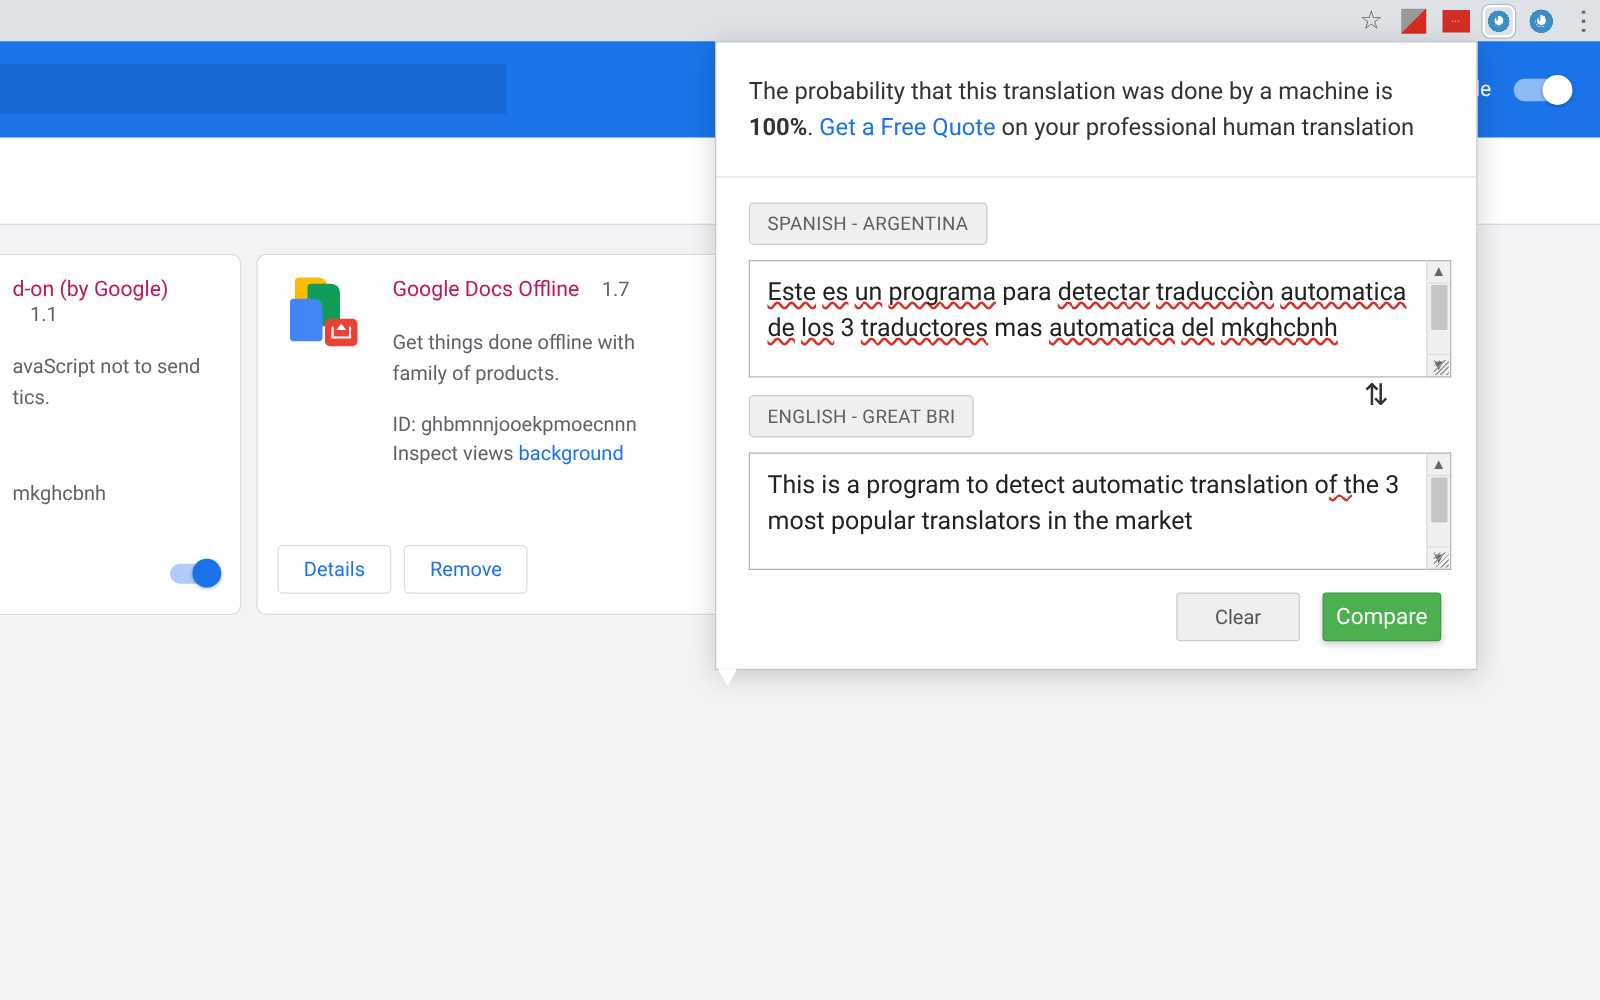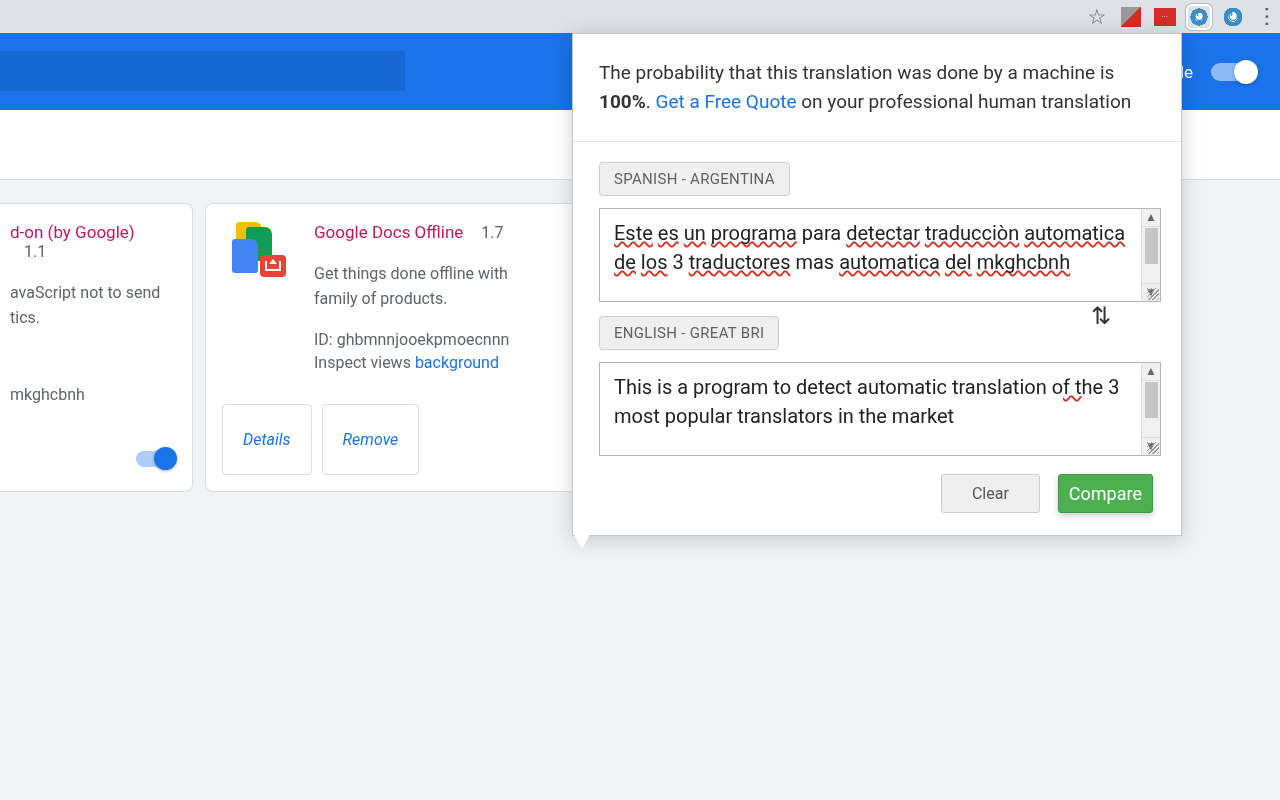--- a/index.html
+++ b/index.html
@@ -95,23 +95,22 @@
   .version { color:#5f6368; margin-left:14px; }
   .desc { margin-top: 20px; line-height: 1.55; color:#5f6368;}
   .idline { margin-top: 18px; color:#5f6368;}
   .inspect { color:#5f6368; margin-top:4px;}
   .inspect a { color:#1a73e8; text-decoration:none;}
   .card-actions {
     position:absolute; left:16px; bottom:16px; display:flex; gap:10px;
   }
   .btn-outline {
     border:1px solid #dadce0; background:#fff; color:#1a73e8;
-    padding: 25px 20px; border-radius: 4px; font-size: 16px; cursor:pointer;
-    font-family: inherit;
-    font-style: italic;
+    padding: 9px 20px; border-radius: 4px; font-size: 16px; cursor:pointer;
+    font-family: inherit;
   }
   .card1 .toggle-sm {
     position:absolute; right:18px; bottom:24px;
     width: 38px; height: 16px; background:#aecbfa; border-radius: 10px;
   }
   .card1 .toggle-sm::after {
     content:""; position:absolute; right:-3px; top:-4px; width:23px; height:23px; background:#1a73e8; border-radius:50%;
     box-shadow: 0 1px 3px rgba(0,0,0,0.3);
   }
 

